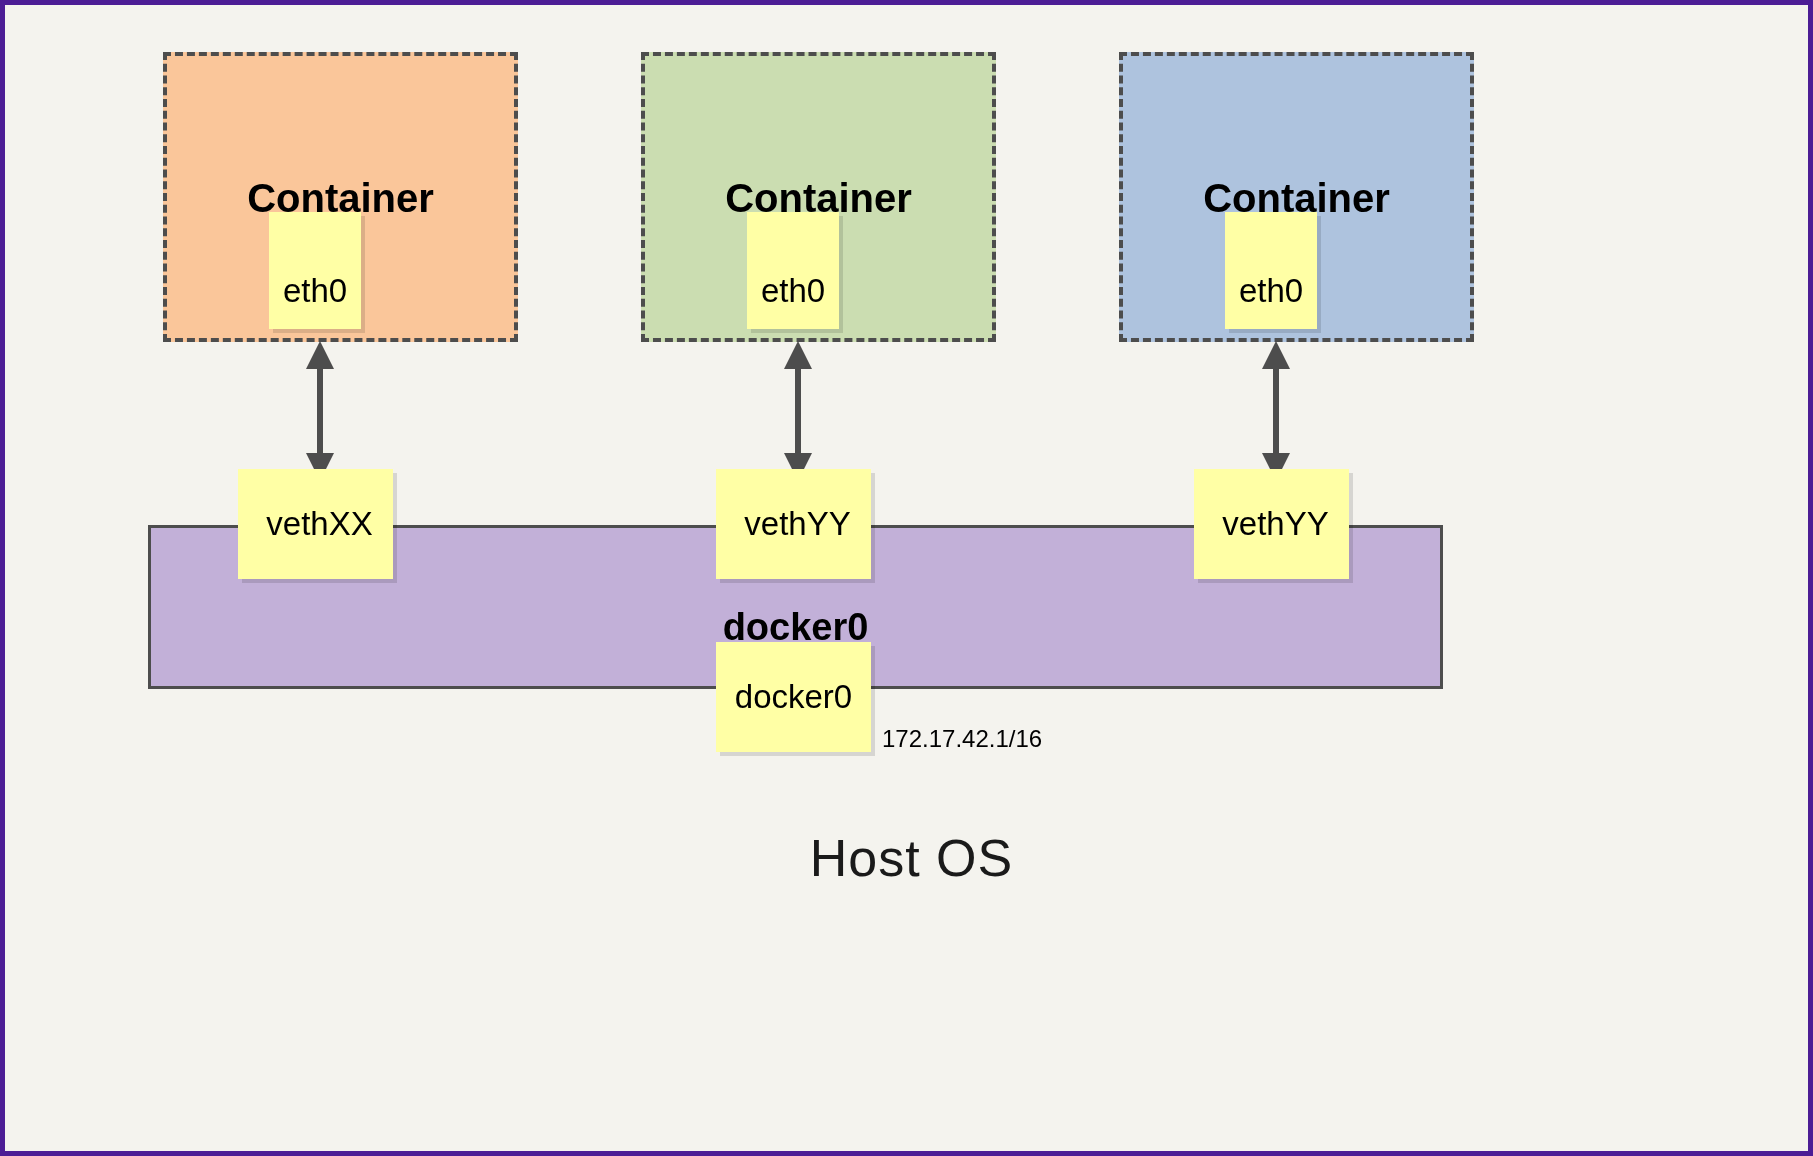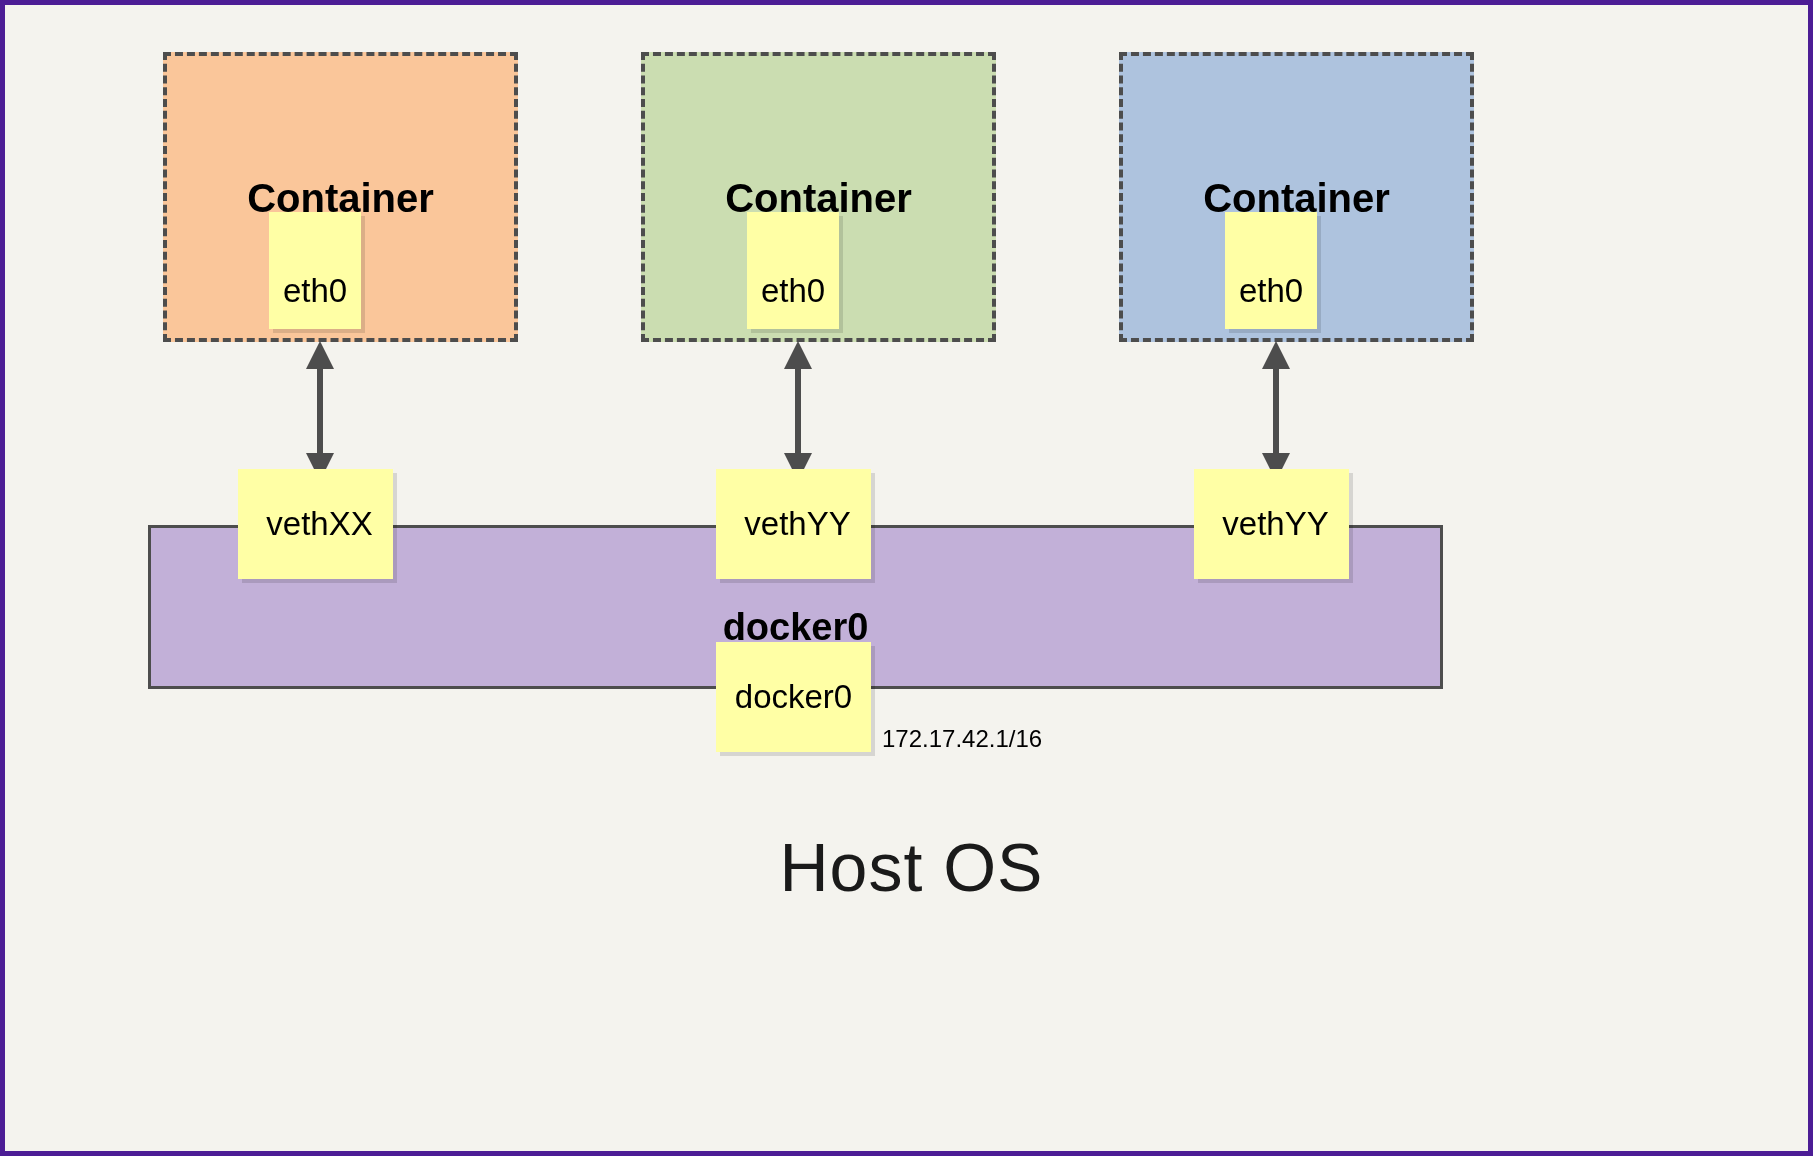--- a/index.html
+++ b/index.html
@@ -149,21 +149,21 @@
     white-space: nowrap;
   }
 
   
   #host-os-label {
     position: absolute;
     left: 0;
     right: 0;
     top: 812px;
     text-align: center;
-    font-size: 68px;
+    font-size: 52px;
     font-weight: normal;
     color: #1a1a1a;
     letter-spacing: 1px;
   }
 </style>
 </head>
 <body>
 
 <div id="diagram-frame">
   <div id="canvas">

